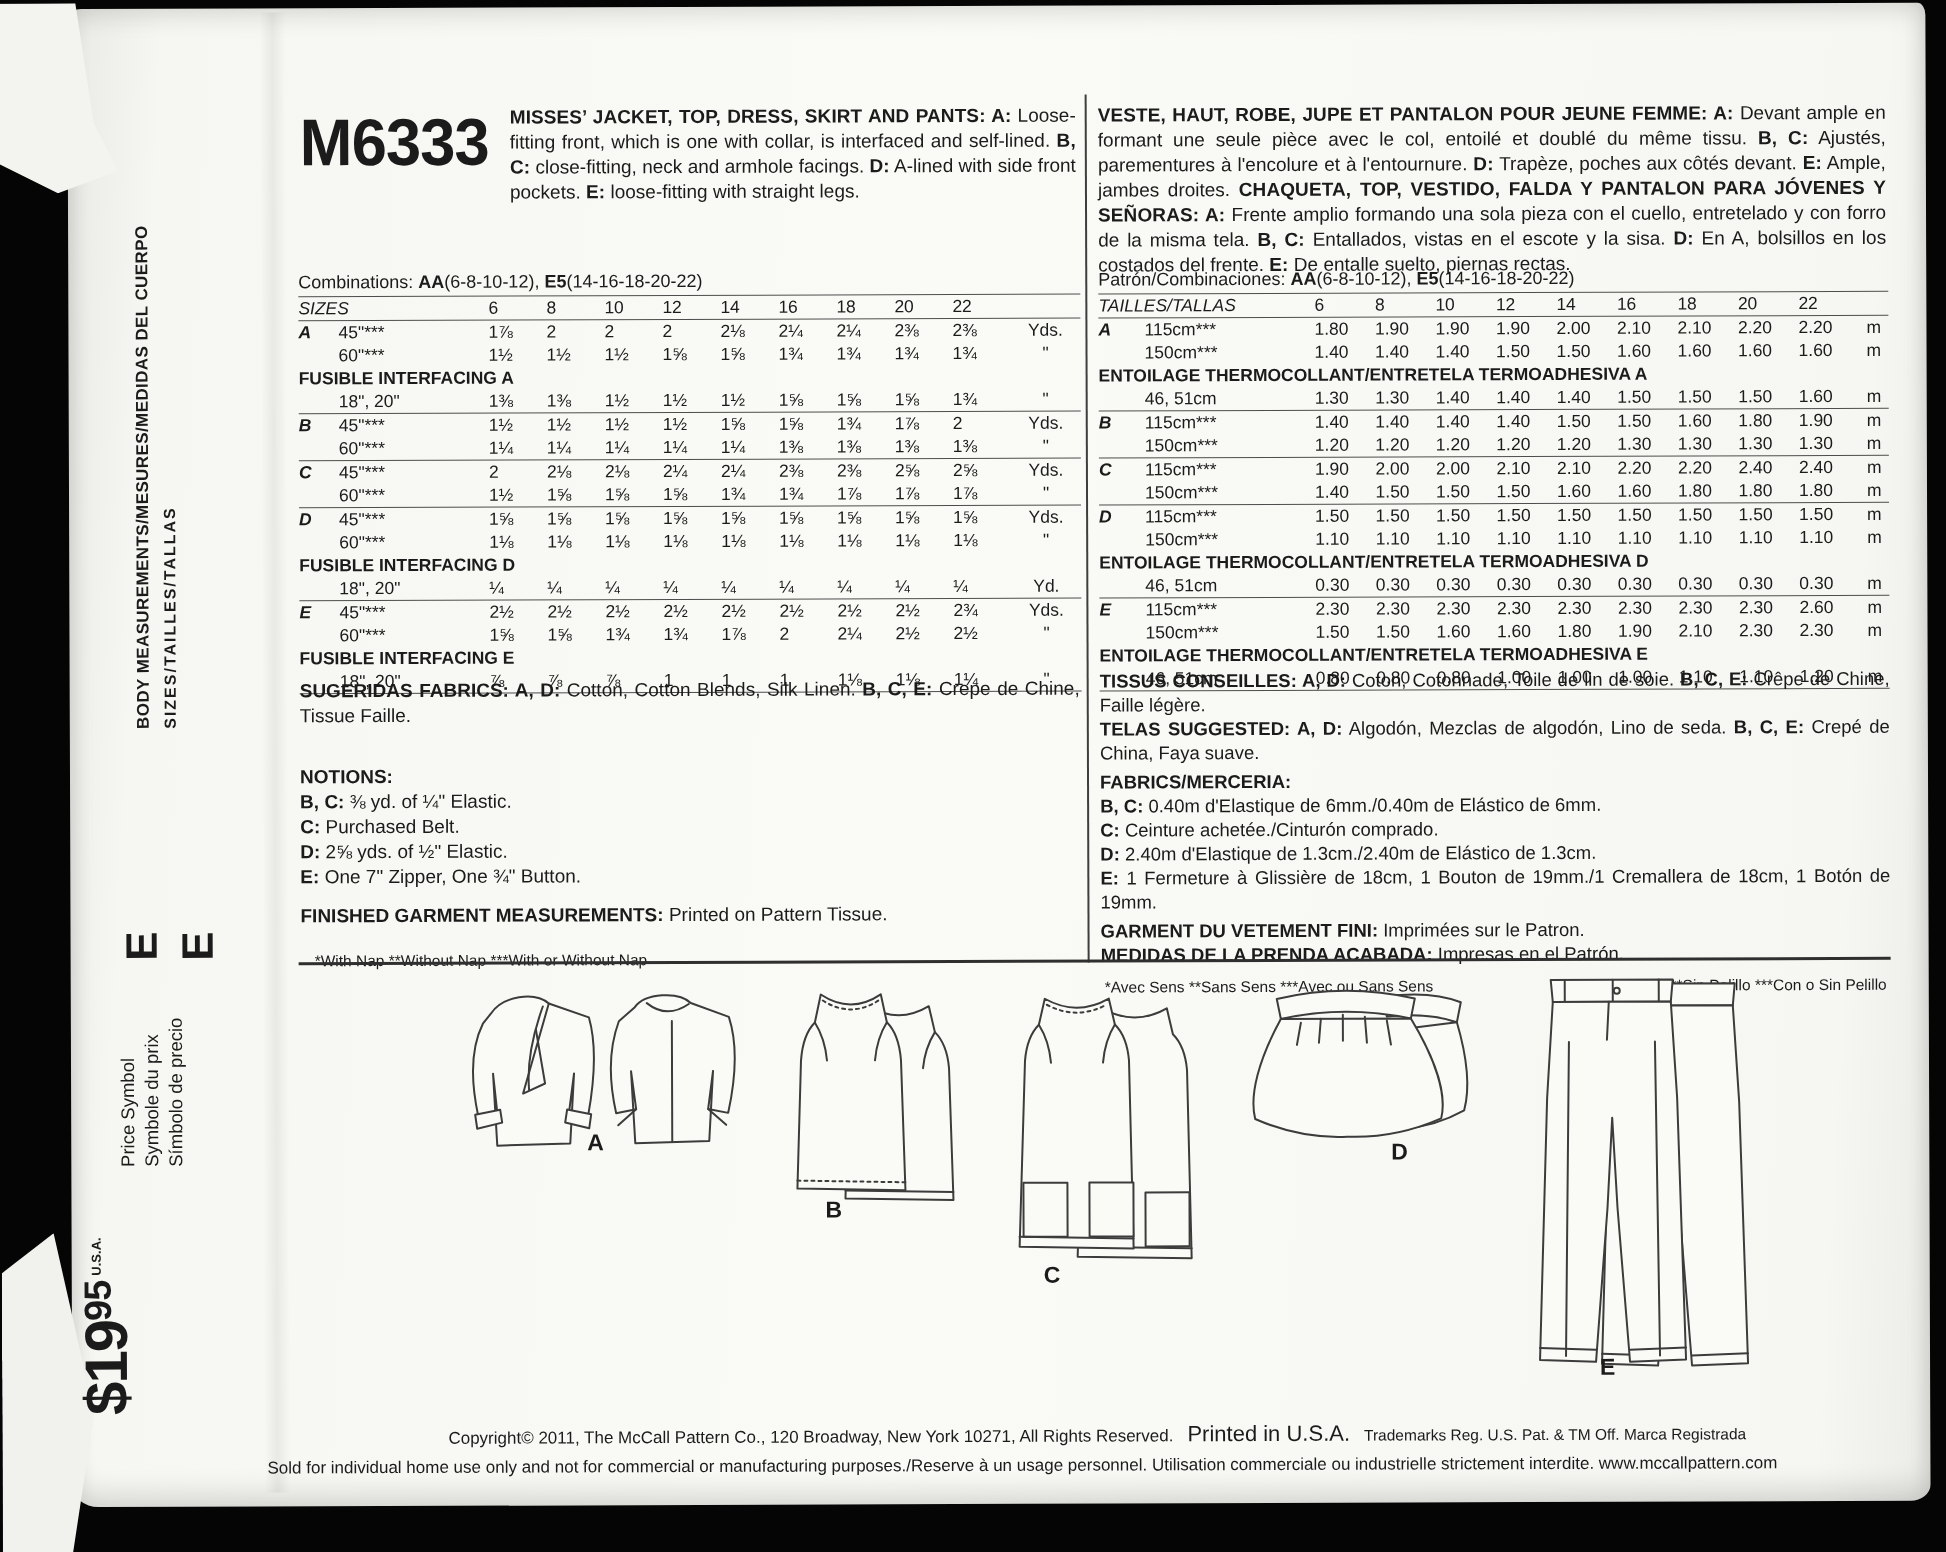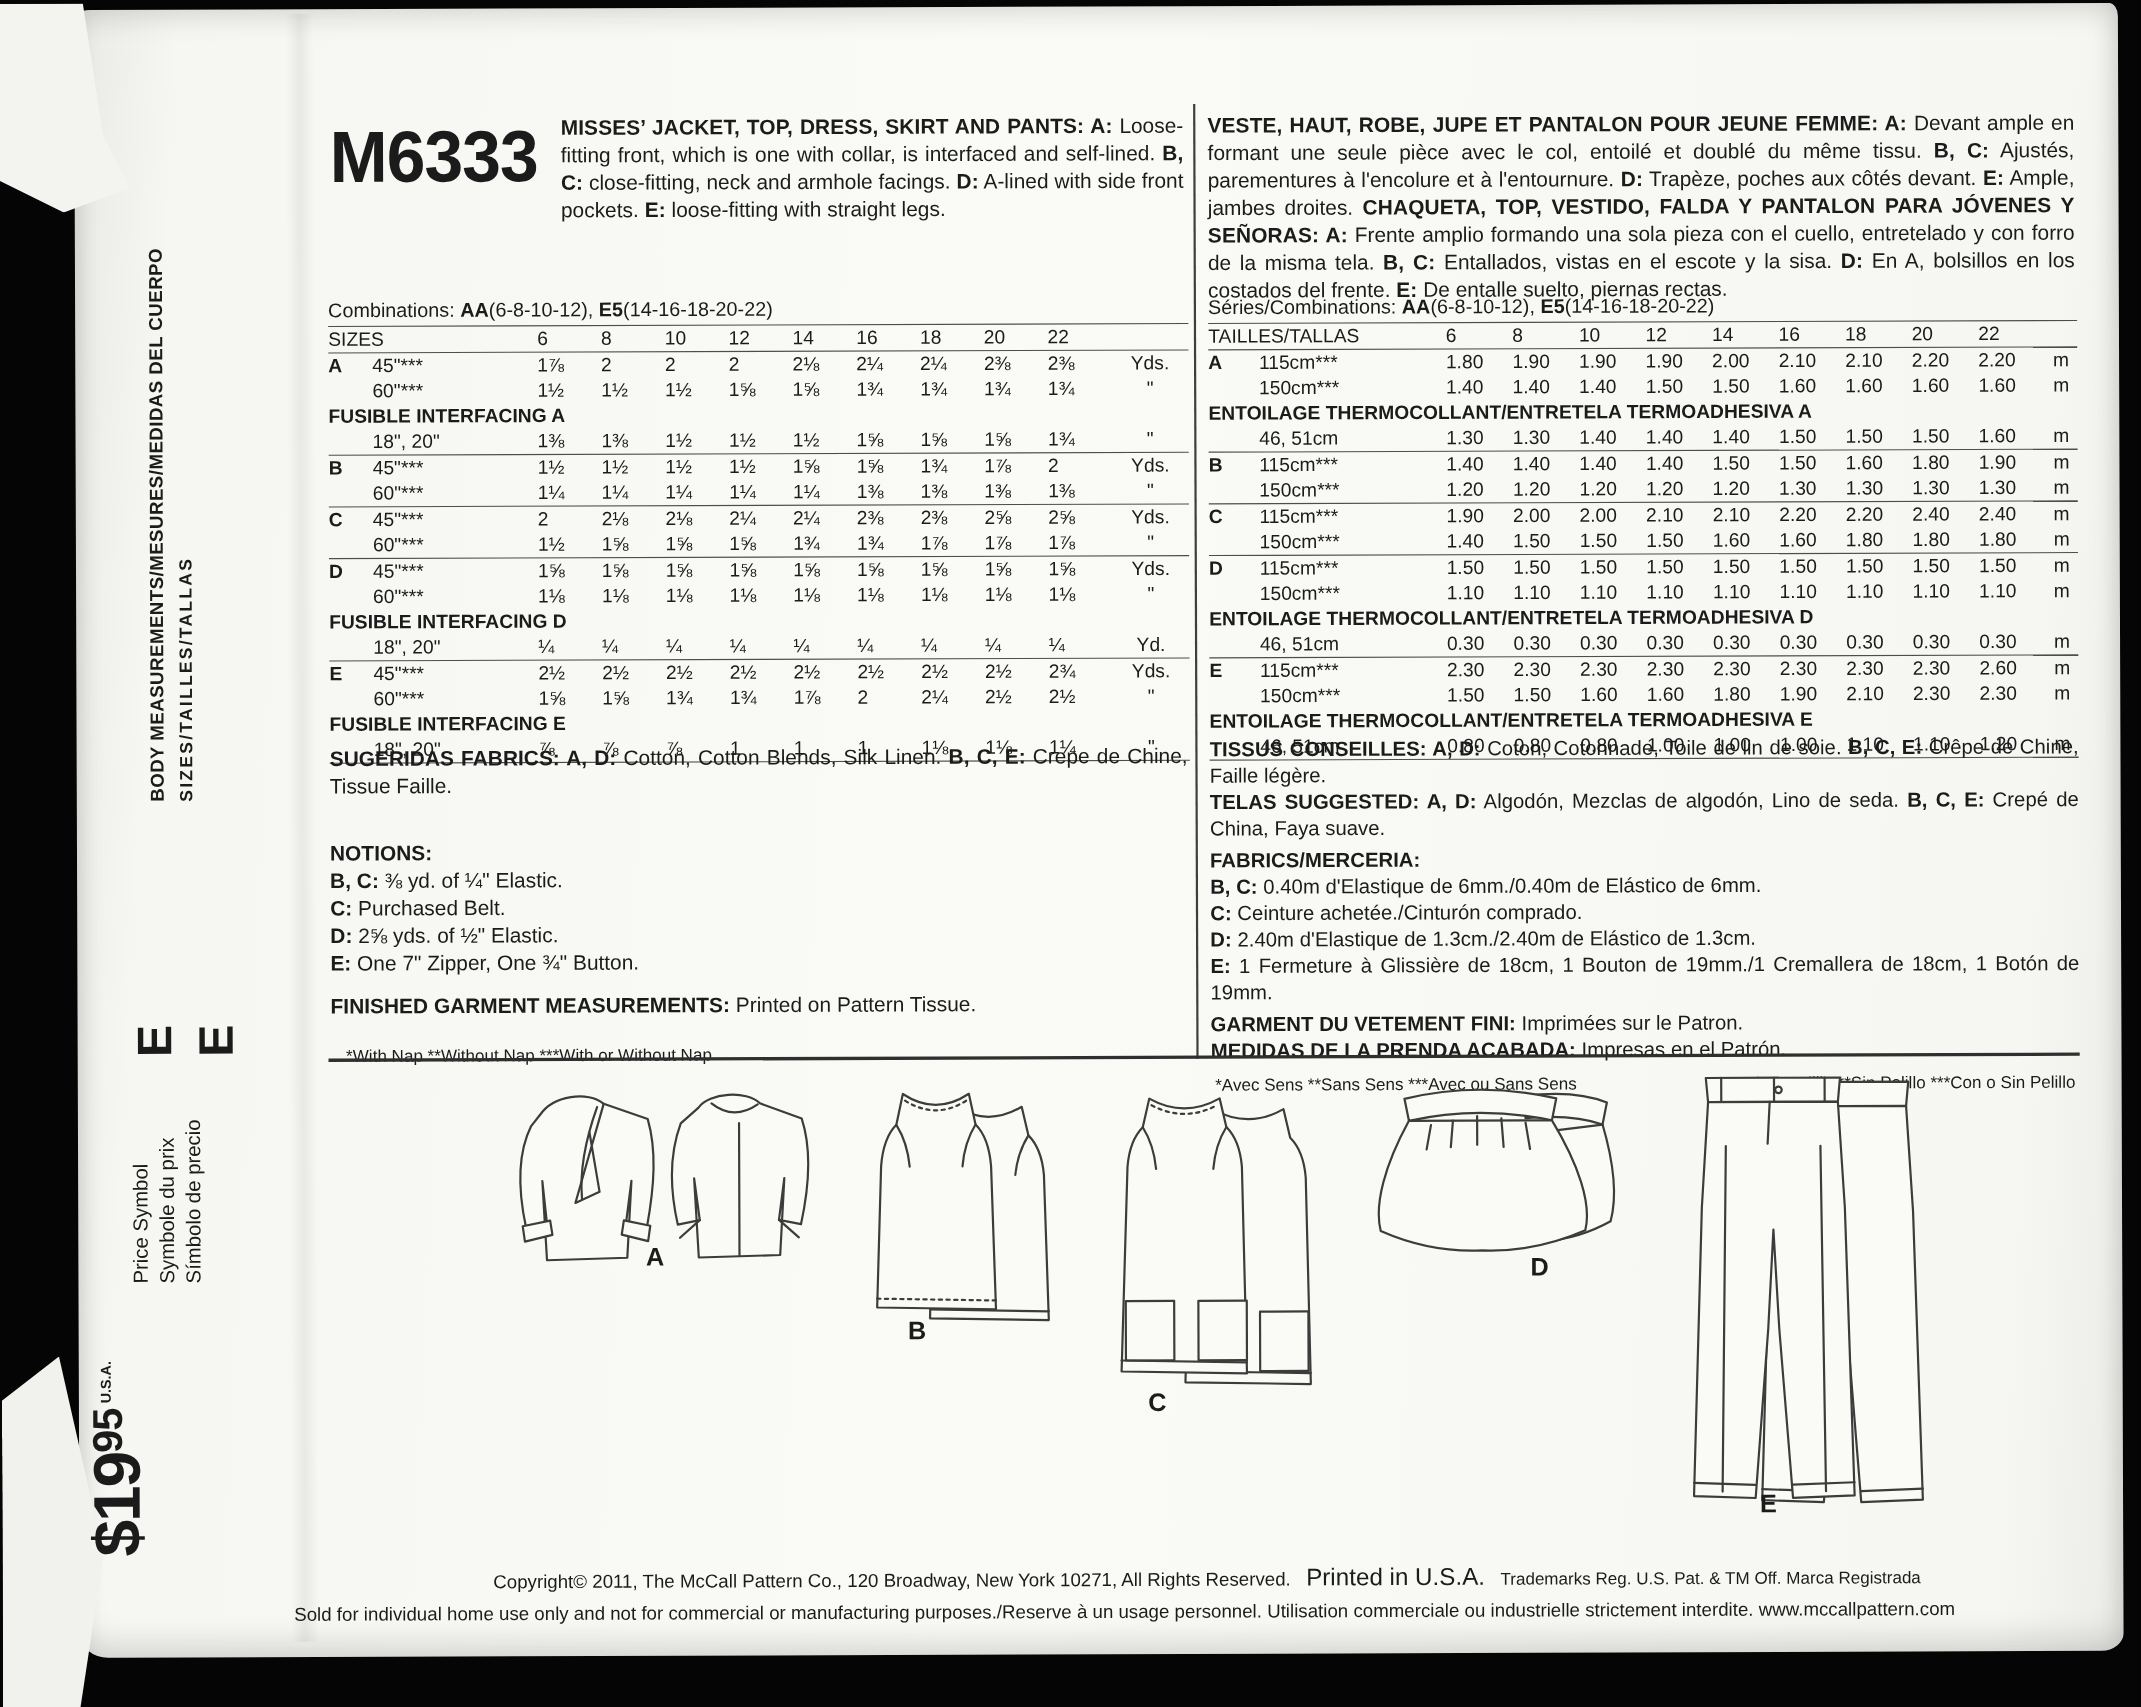--- a/index.html
+++ b/index.html
@@ -29,21 +29,21 @@
 
   
   .combo-line{position:absolute;font-size:18px;height:24px;}
   .ytable{position:absolute;font-size:17.5px;}
   .trow{display:grid;height:23px;align-items:baseline;line-height:23px;}
   .ytable.left .trow{grid-template-columns:40px 150px repeat(9,58px) 1fr;}
   .ytable.right .trow{grid-template-columns:46px 170px repeat(9,60.5px) 1fr;}
   .trow.thead{border-top:1.5px solid #4d4d4d;border-bottom:1.5px solid #4d4d4d;}
   .trow.rule{border-top:1.5px solid #4d4d4d;}
   .ytable .trow:last-child{border-bottom:1.5px solid #4d4d4d;}
-  .c-label{font-weight:bold;}
+  .c-label{font-weight:bold;font-style:italic;}
   .c-section{font-weight:bold;grid-column:1/-1;}
   .thead .c-label{font-weight:normal;grid-column:1/3;}
   .c-unit{text-align:center;}
 
   
   .textcol{position:absolute;font-size:19px;line-height:25px;}
   .textcol-left{left:300px;top:676px;width:780px;}
   .textcol-right{left:1100px;top:670px;width:790px;font-size:18.5px;line-height:24px;}
   .textcol p{margin:0;text-align:justify;}
   .gap-lg{height:36px;} .gap-md{height:14px;} .gap-sm{height:5px;}
@@ -313,21 +313,21 @@
           <div class="c-val">1</div>
           <div class="c-val">1</div>
           <div class="c-val">1</div>
           <div class="c-val">1⅛</div>
           <div class="c-val">1⅛</div>
           <div class="c-val">1¼</div>
           <div class="c-unit">"</div>
         </div>
       </div>
 
-    <div class="combo-line" style="left:1100px;top:270px;"><span>Séries/Combinations: </span><b>AA</b><span>(6-8-10-12), </span><b>E5</b><span>(14-16-18-20-22)</span></div>
+    <div class="combo-line" style="left:1100px;top:270px;"><span>Patrón/Combinaciones: </span><b>AA</b><span>(6-8-10-12), </span><b>E5</b><span>(14-16-18-20-22)</span></div>
     <div class="ytable right" style="left:1100px;top:294px;width:790px;">
         <div class="trow thead">
           <div class="c-label">TAILLES/TALLAS</div>
           <div class="c-val">6</div>
           <div class="c-val">8</div>
           <div class="c-val">10</div>
           <div class="c-val">12</div>
           <div class="c-val">14</div>
           <div class="c-val">16</div>
           <div class="c-val">18</div>

